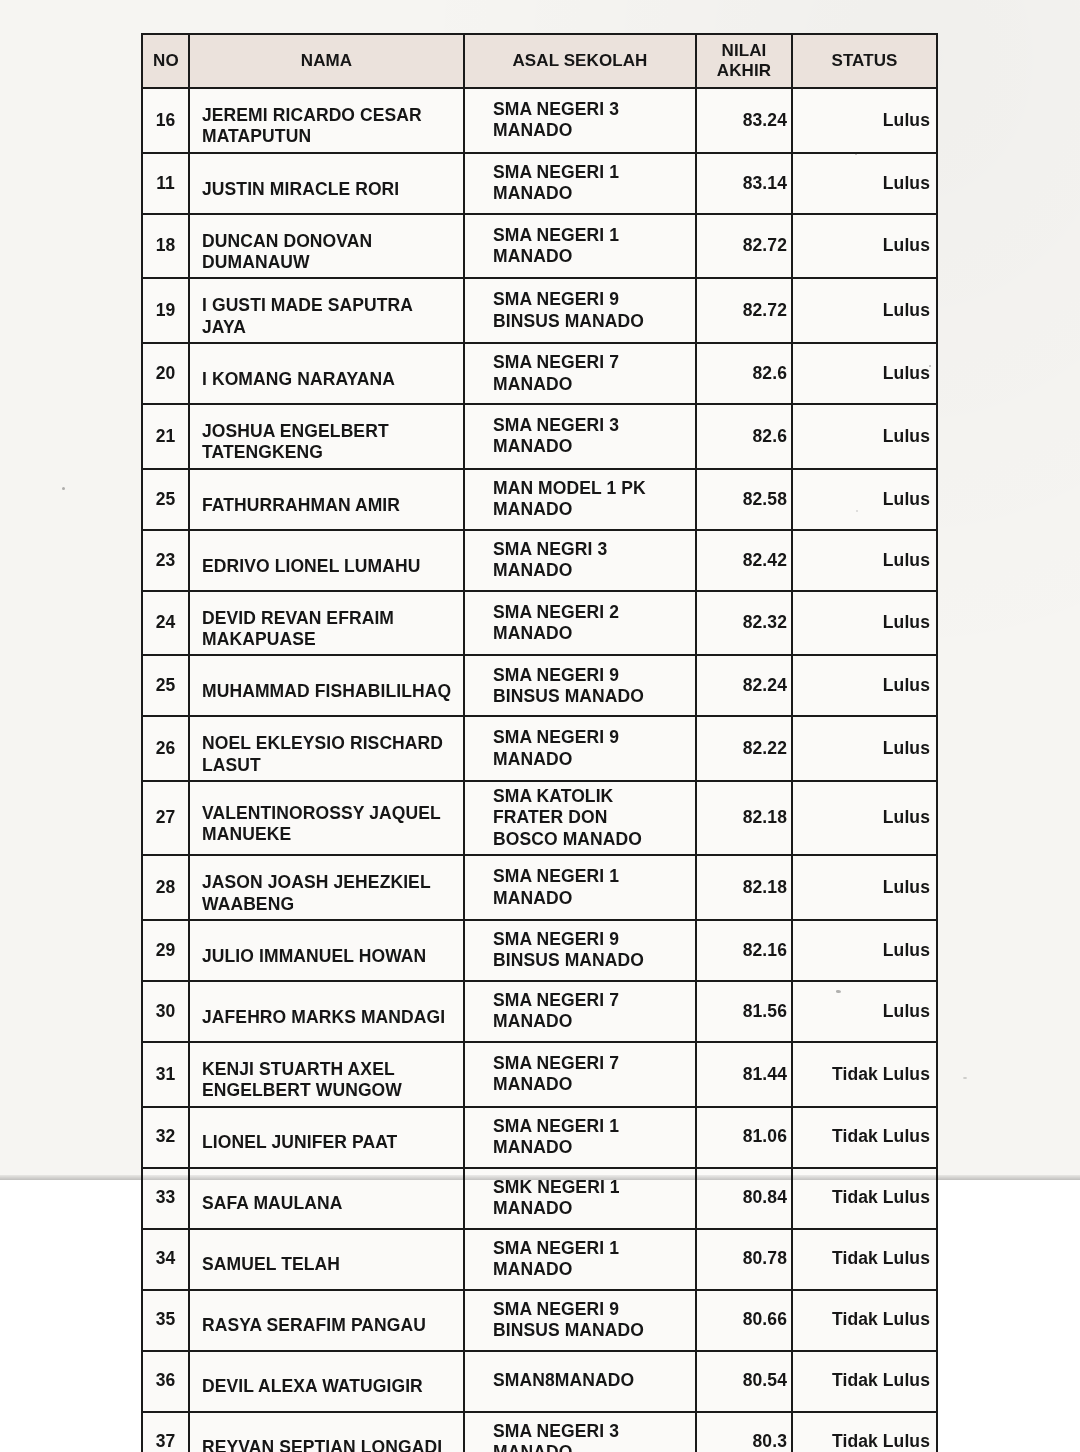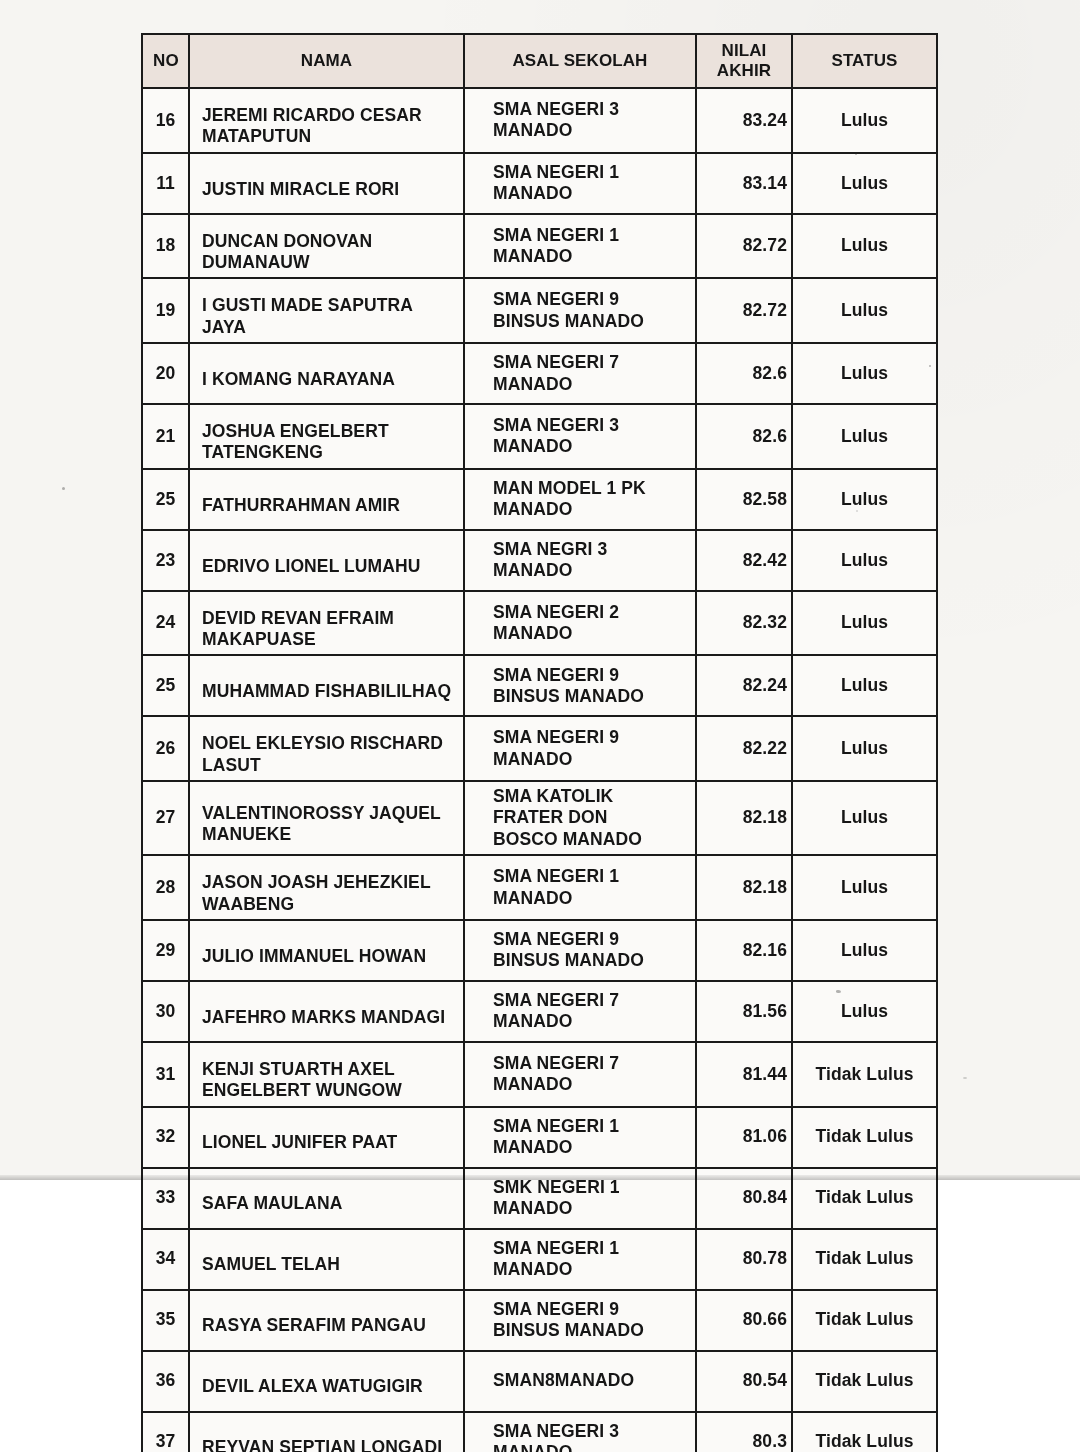--- a/index.html
+++ b/index.html
@@ -64,21 +64,21 @@
   .results-table td {
     font-size: 17.5px;
     line-height: 1.22;
     background: var(--cell-bg);
   }
 
   td.col-no          { text-align: center; padding: 4px 2px; }
   td.col-nama        { text-align: left;   padding: 16px 10px 4px 12px; }
   td.col-asal_sekolah{ text-align: left; padding: 4px 28px; }
   td.col-nilai_akhir { text-align: right; padding: 4px 4px; }
-  td.col-status      { text-align: center; padding: 4px 6px; }
+  td.col-status      { text-align: right; padding: 4px 6px; }
 
   
   .speck {
     position: absolute;
     background: rgba(40,40,40,0.35);
     border-radius: 50%;
   }
   .speck-1 { left: 62px;  top: 487px;  width: 3px; height: 3px; }
   .speck-2 { left: 855px; top: 152px;  width: 2px; height: 3px; }
   .speck-3 { left: 963px; top: 1077px; width: 4px; height: 2px; opacity: .6; }

